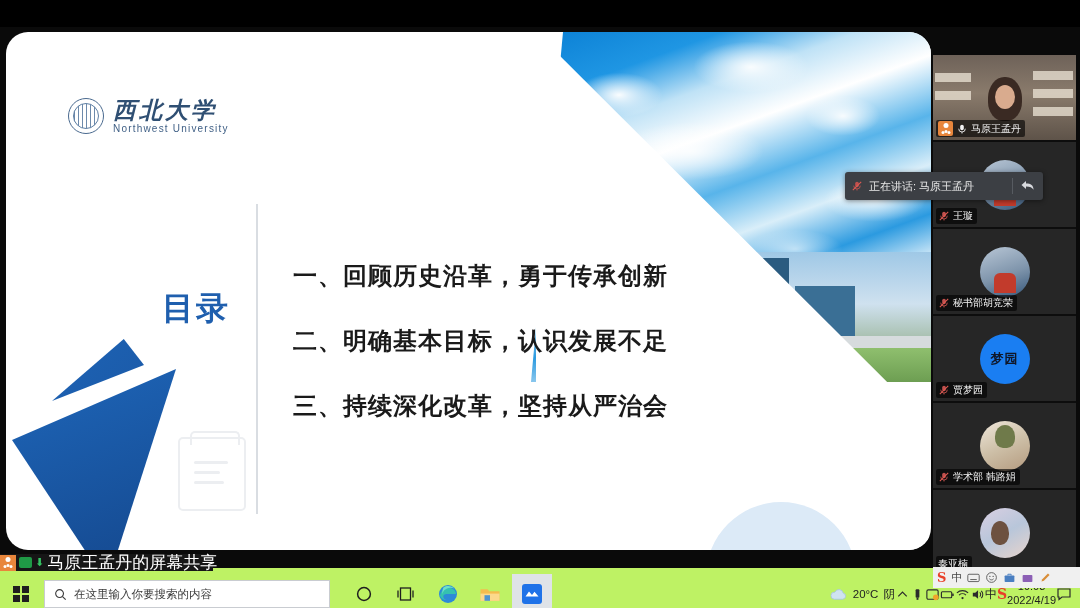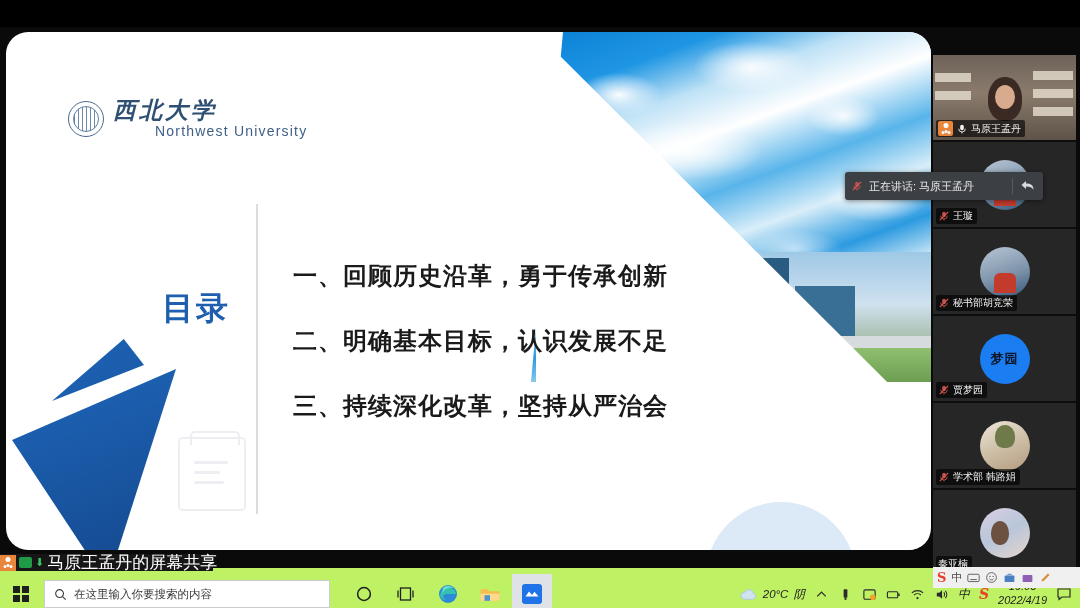--- a/index.html
+++ b/index.html
@@ -95,21 +95,21 @@
     border:1px solid #5d7ea3;
     background:
       repeating-linear-gradient(90deg,#6d8aab 0 1.5px,transparent 1.5px 4px);
   }
   .logo .wordmark{ display:flex; flex-direction:column; }
   .logo .cn{
     font-family:"DejaVu Serif",serif; font-size:23px; color:#2f4f73;
     letter-spacing:3px; font-style:italic; font-weight:bold; line-height:1.05;
   }
   .logo .en{
-    font-size:14px; color:#3f5f85; letter-spacing:1.2px; margin-top:1px;margin-left:42px;
+    font-size:10px; color:#3f5f85; letter-spacing:1.2px; margin-top:1px;
   }
 
   
   .tri-small{
     position:absolute; left:46px; top:307px; width:92px; height:62px;
     background:linear-gradient(135deg,#1d63b5,#1b5aa8);
     clip-path: polygon(78% 0%, 100% 42%, 0% 100%);
   }
   .tri-big{
     position:absolute; left:6px; top:337px; width:164px; height:215px;
@@ -262,21 +262,21 @@
   .searchbox .ph{ font-size:11.5px; color:#3b3b3b; }
   .tbicons{ display:flex; align-items:center; gap:2px; margin-left:14px; }
   .tbicon{
     width:40px; height:40px; display:flex; align-items:center; justify-content:center;
     position:relative;
   }
   .tbicon.sel{ background:#dfe3e8; }
   .tbicon.sel:after{
     content:""; position:absolute; left:10px; bottom:2px; width:20px; height:2px; background:#2b7fd6;
   }
-  .tray{ margin-left:auto; display:flex; align-items:center; gap:9px; padding-right:8px;font-style:italic; }
+  .tray{ margin-left:auto; display:flex; align-items:center; padding-right:8px; }
   .tray .wthr{ display:flex; align-items:center; gap:5px; }
   .tray .wthr .tt{ font-size:11.5px; color:#222; }
   .tray .ti{ width:15px; height:15px; }
   .tray .ime{ font-size:12px; color:#222; }
   .tray .sg{ color:#e8402a; font-weight:bold; font-size:14px; font-family:"DejaVu Serif",serif; }
   .clock{ font-size:11px; color:#1e1e1e; line-height:1.25; text-align:center; }
   .notif{ width:16px; height:16px; }
 </style>
 </head>
 <body>

